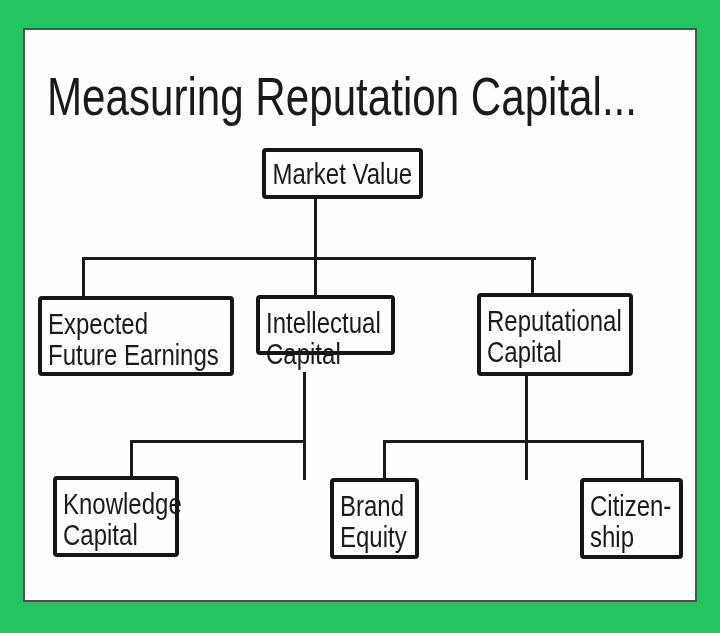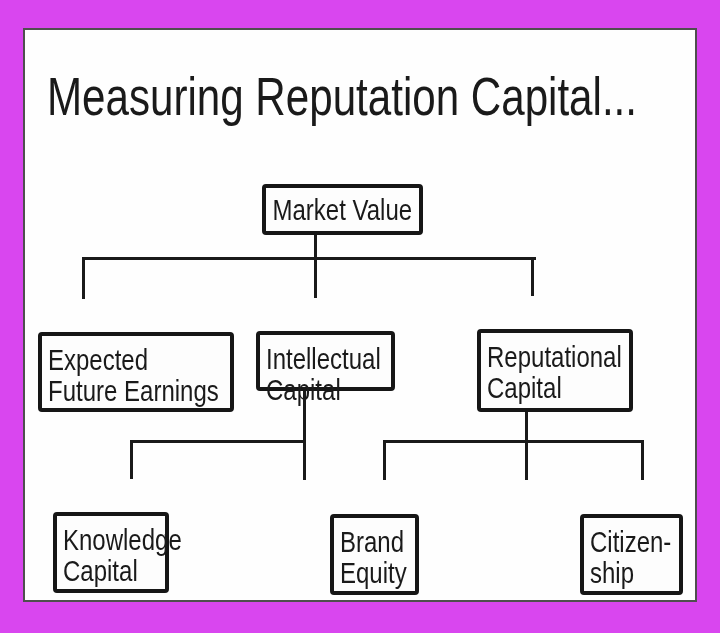--- a/index.html
+++ b/index.html
@@ -6,21 +6,21 @@
   body {
     width: 720px; height: 633px;
     background: #fdfdfd;
     font-family: "Liberation Sans", "DejaVu Sans", sans-serif;
     color: #1a1a1a;
     overflow: hidden;
   }
   #page {
     position: relative;
     width: 720px; height: 633px;
-    background: #d946ef;
+    background: #22c55e;
   }
   
   .frame {
     position: absolute;
     left: 23px; top: 28px;
     width: 674px; height: 574px;
     border: 2px solid #4f4f4f;
     box-sizing: border-box;
     background: #fefefe;
   }
@@ -46,21 +46,20 @@
   }
   
   .node {
     position: absolute;
     box-sizing: border-box;
     border: 4px solid #161616;
     border-radius: 4px;
     background: #fdfdfd;
     font-size: 30px;
     line-height: 31px;
-    margin-top: 36px;
   }
   .node .label {
     transform: scaleX(0.80);
     transform-origin: 0 0;
     width: 125%;
   }
   .node.multiline {
     padding: 8px 2px 0 6px;
   }
   .node.center {
@@ -118,21 +117,21 @@
     </div>
   </div>
 
   <div class="node multiline" style="left:477px; top:293px; width:156px; height:83px;">
     <div class="label">
       <div>Reputational</div>
       <div>Capital</div>
     </div>
   </div>
 
-  <div class="node multiline" style="left:53px; top:476px; width:116px; height:81px;">
+  <div class="node multiline" style="left:53px; top:476px; width:126px; height:81px;">
     <div class="label">
       <div>Knowledge</div>
       <div>Capital</div>
     </div>
   </div>
 
 
   <div class="node multiline" style="left:330px; top:478px; width:89px; height:81px;">
     <div class="label">
       <div>Brand</div>

